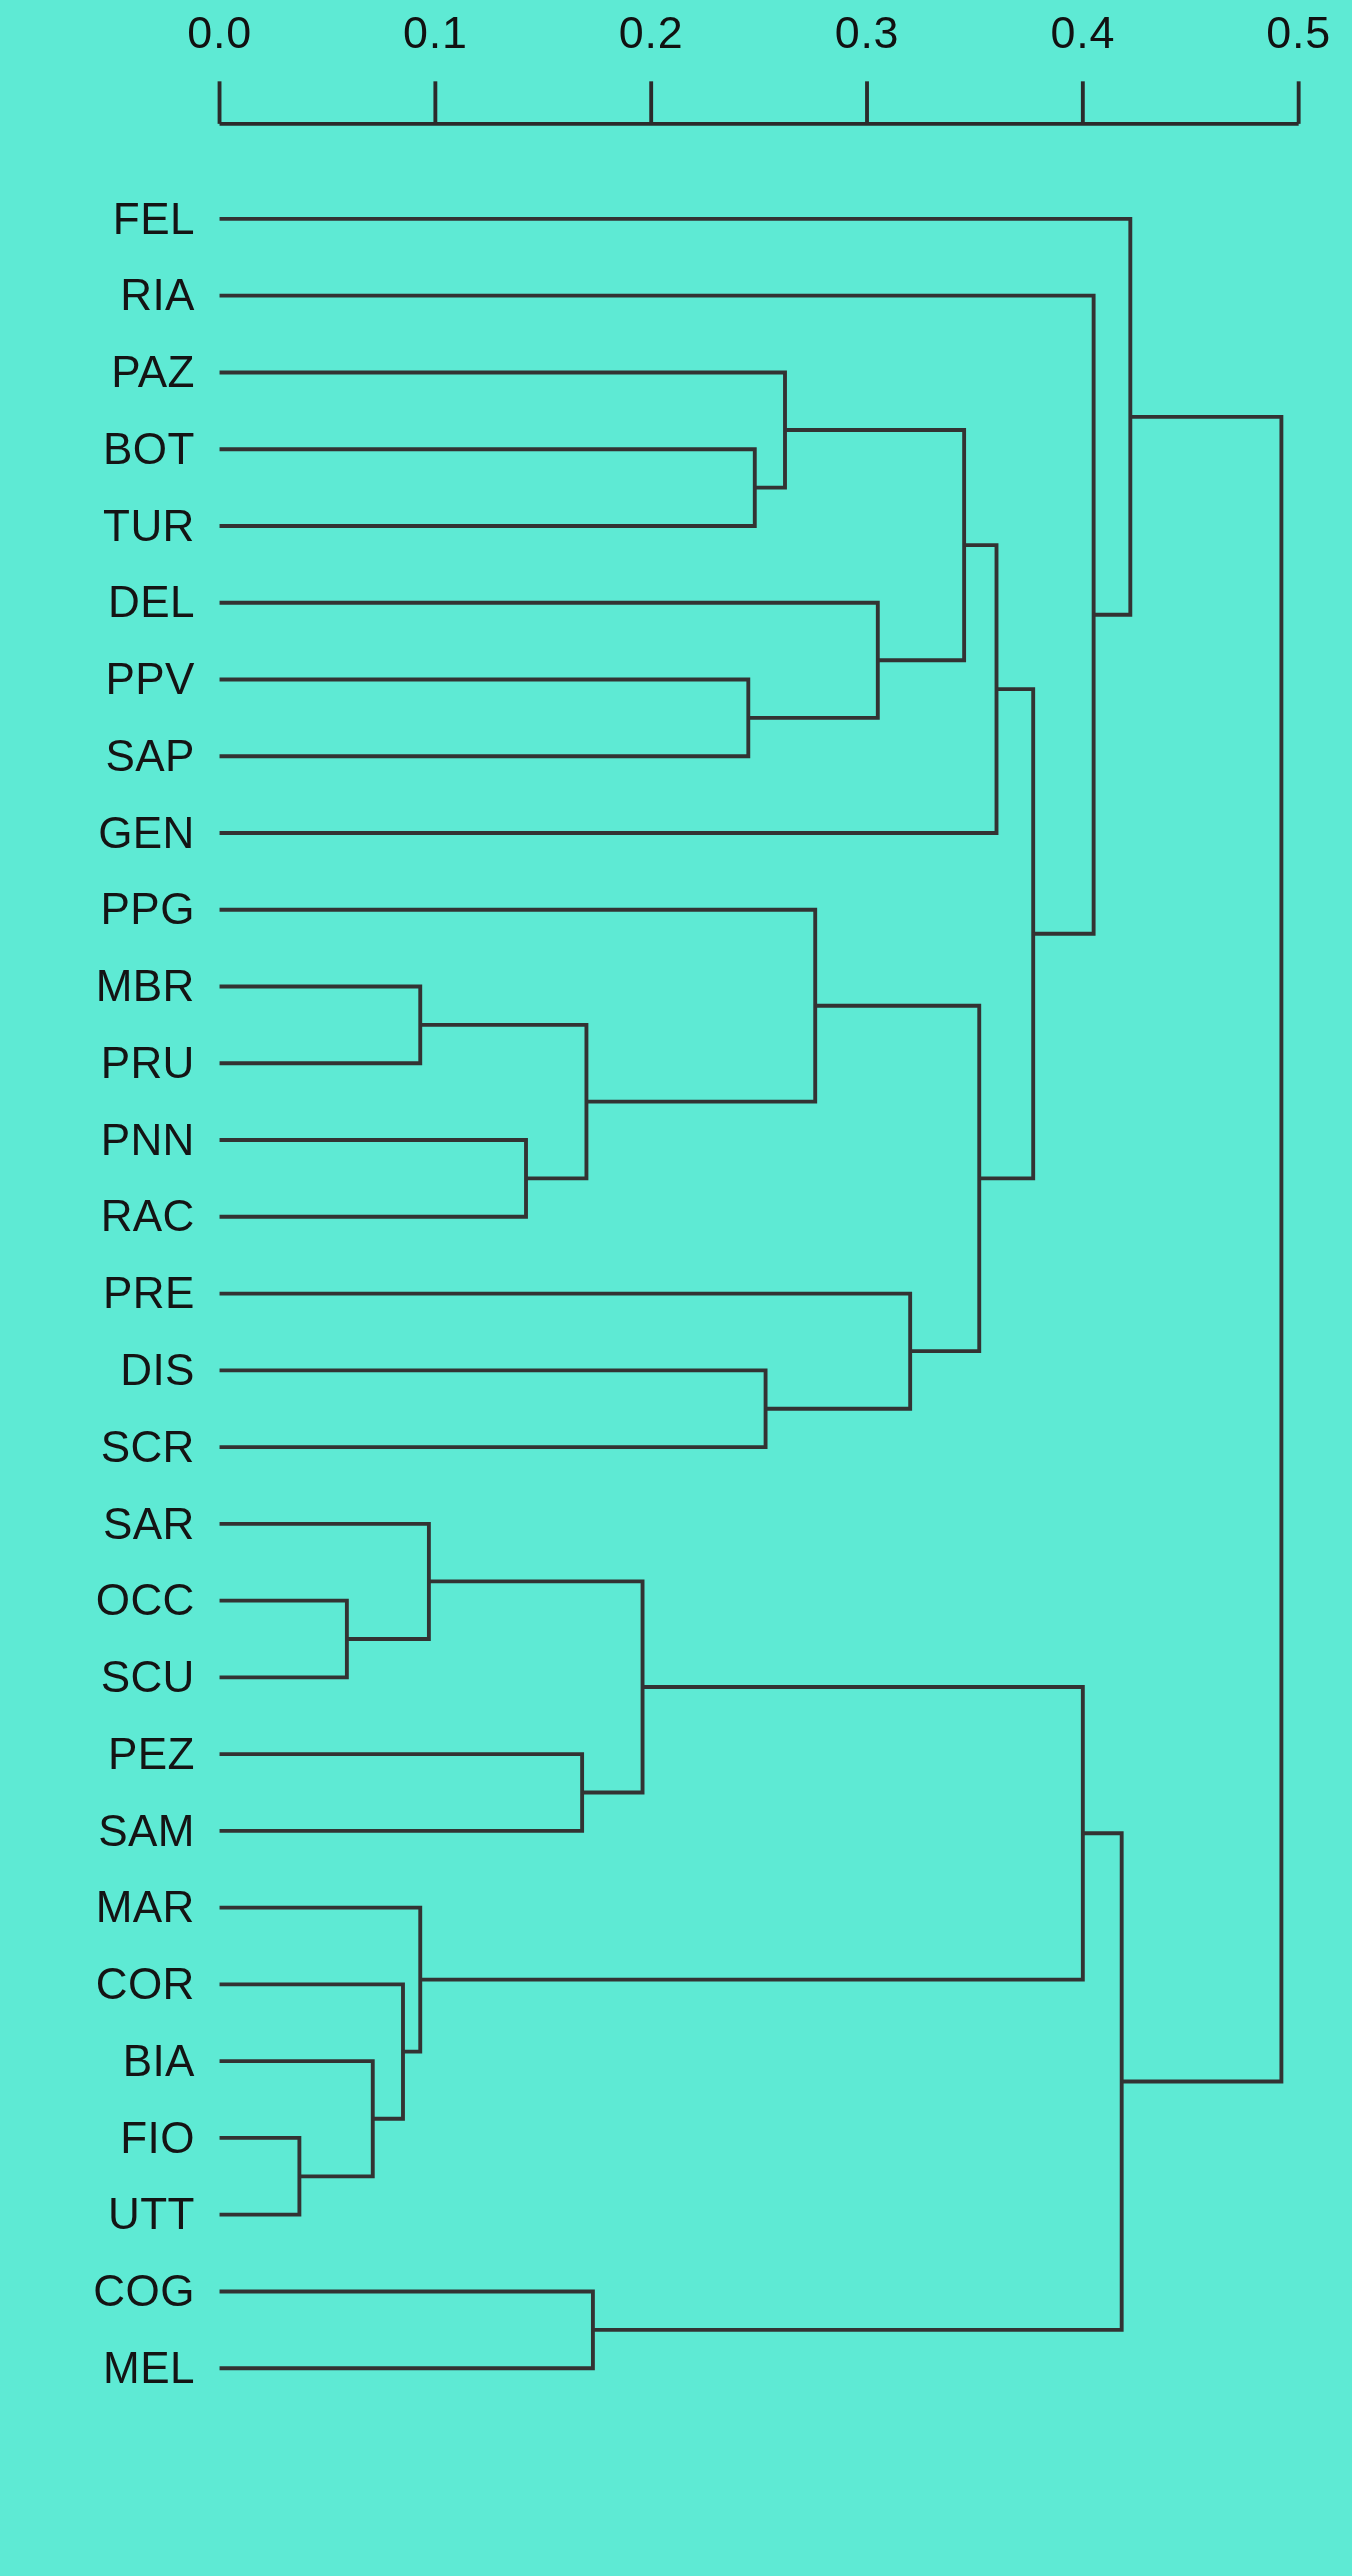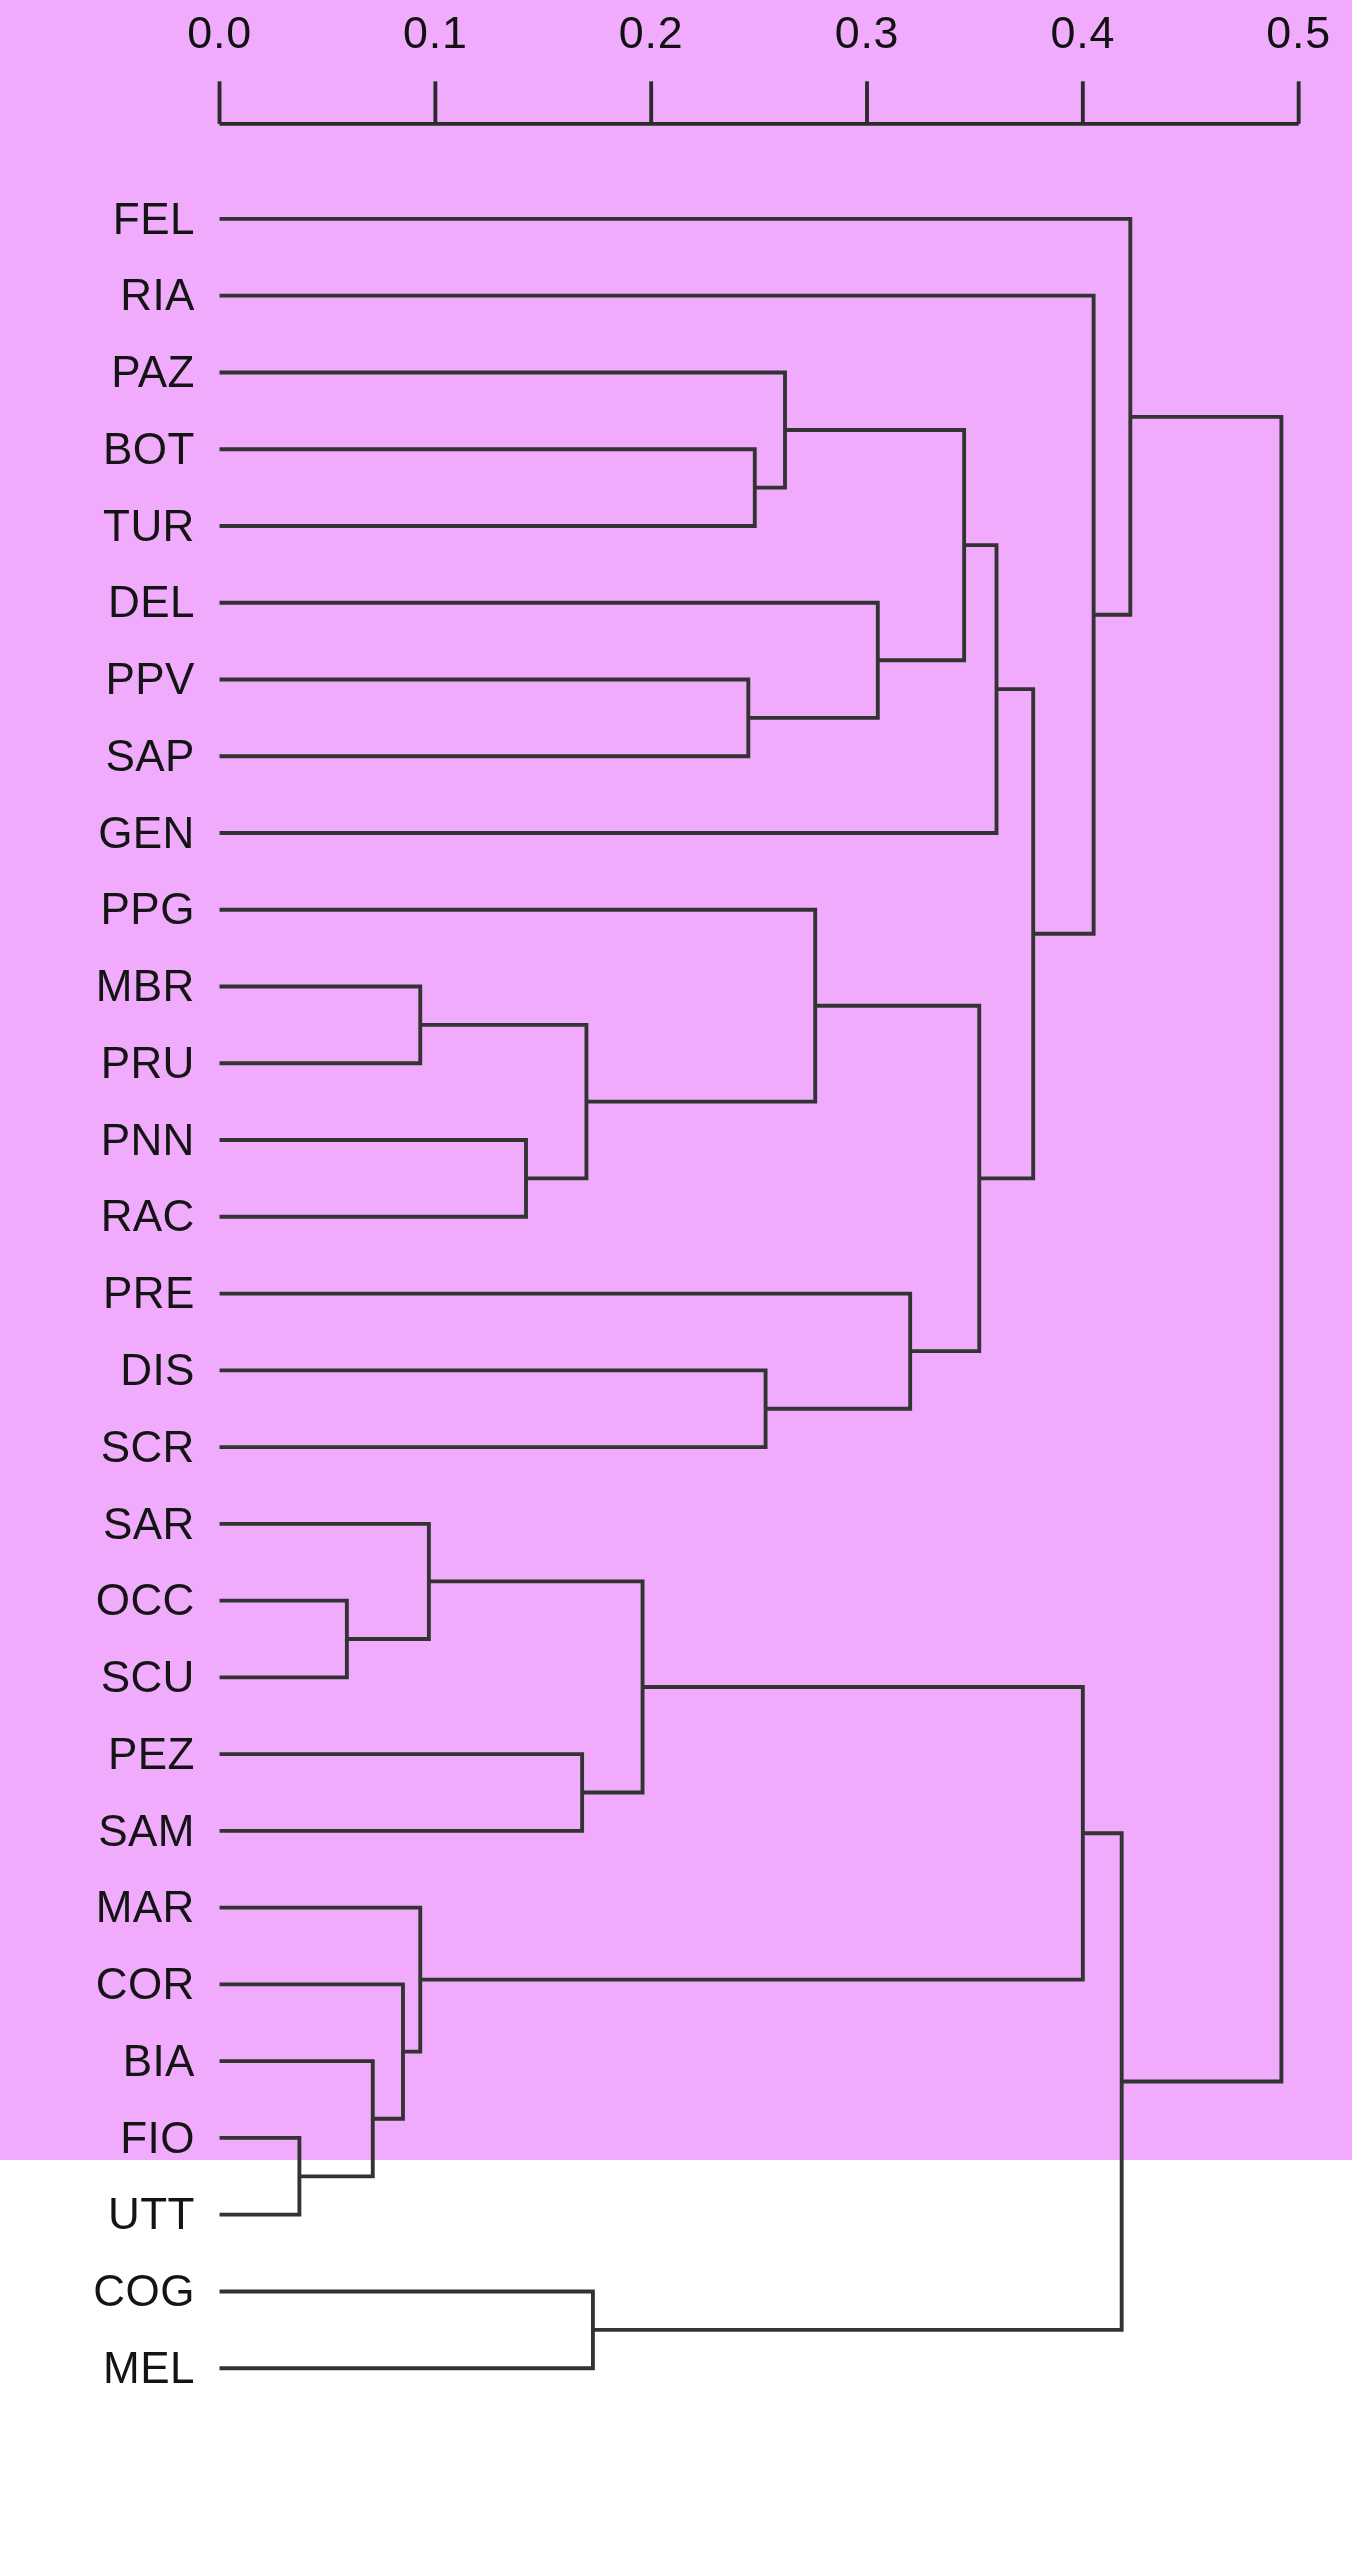--- a/index.html
+++ b/index.html
@@ -11,22 +11,22 @@
   body {
     width: 1352px;
     height: 2576px;
     font-family: "Liberation Sans", sans-serif;
     color: #000000;
     overflow: hidden;
   }
   #figure {
     position: relative;
     width: 1352px;
-    height: 2160px;
-    background: #f0abfc;
+    height: 2576px;
+    background: #5eead4;
   }
   #dendro-svg {
     display: block;
     width: 1352px;
     height: 2576px;
   }
   .axis-line, .tick-line {
     stroke: #2b2b2b;
     stroke-width: 5;
     stroke-linecap: butt;

